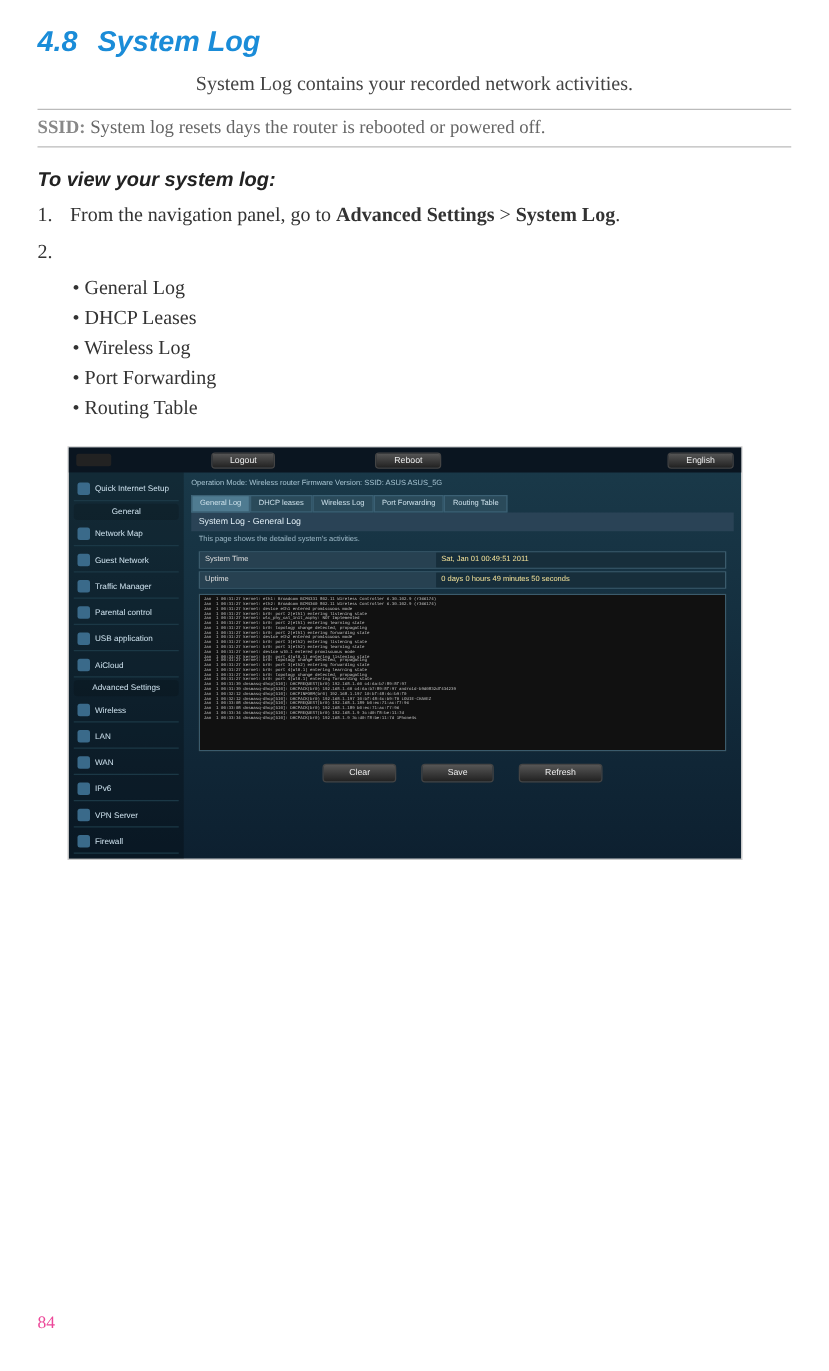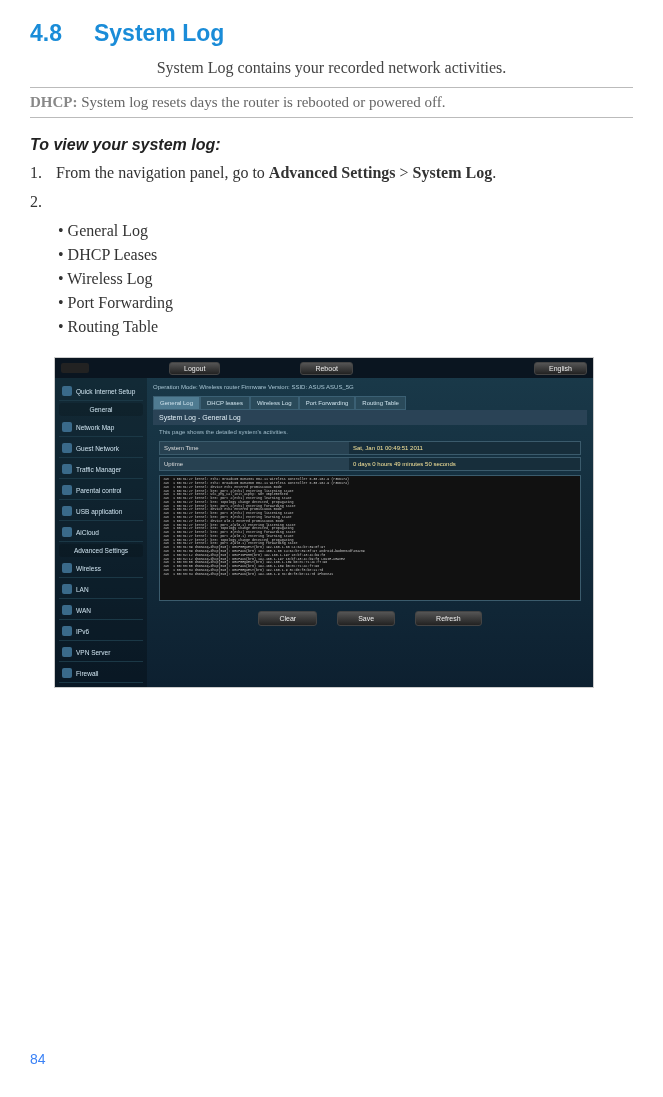--- a/index.html
+++ b/index.html
@@ -5,21 +5,21 @@
   * { box-sizing: border-box; margin: 0; padding: 0; }
   body {
     font-family: Georgia, 'Times New Roman', serif;
     background: #fff;
     width: 663px;
     height: 1097px;
     position: relative;
     color: #333;
     padding: 20px 30px 0 30px;
   }
-  .section-header { display: flex; align-items: baseline; gap: 32px; margin-bottom: 10px; }
+  .section-header { display: flex; align-items: baseline; gap: 16px; margin-bottom: 10px; font-style: italic; }
   .section-num { font-size: 23px; font-weight: bold; color: #1a8cd8; font-family: Arial, sans-serif; }
   .section-title { font-size: 23px; font-weight: bold; color: #1a8cd8; font-family: Arial, sans-serif; }
   .intro { font-size: 16px; color: #444; margin-bottom: 8px; line-height: 1.4; text-align: center; }
   .note-box { border-top: 1px solid #bbb; border-bottom: 1px solid #bbb; padding: 6px 0; margin-bottom: 18px; font-size: 15px; color: #666; }
   .note-label { font-weight: bold; color: #888; }
   .subhead { font-size: 16px; font-weight: bold; color: #222; margin-bottom: 8px; font-family: Arial, sans-serif; font-style: italic;}
   ol.steps { list-style: none; padding-left: 0; }
   ol.steps > li { display: flex; align-items: flex-start; gap: 8px; font-size: 16px; color: #333; margin-bottom: 6px; line-height: 1.4; }
   ol.steps .num { min-width: 18px; }
   ul.tabs-list { list-style: none; padding-left: 28px; margin-top: 6px; }
@@ -55,34 +55,34 @@
   .tab.active { background:#4f7b91; }
   .panel-title { background:#2a4356; padding:4px 6px; font-size:7px; color:#e0eef5; }
   .panel-sub { font-size:6px; color:#9fbac8; padding:4px 6px; }
   .kv-row { display:flex; border:1px solid #3b5b6c; margin:2px 6px; }
   .kv-row .k { width:45%; background:#274151; padding:3px 4px; font-size:6px;}
   .kv-row .v { flex:1; background:#172e3b; padding:3px 4px; font-size:6px; color:#f5e39a;}
   .log-box { margin:4px 6px; border:1px solid #3b5b6c; background:#111; padding:2px 3px; font-family:'Courier New',monospace; font-size:3.3px; line-height:1.15; color:#c8c8c8; white-space:pre; overflow:hidden; height:126px;}
   .btn-row { display:flex; justify-content:center; gap:20px; padding:6px 0 10px 0;}
   .action-btn { background: linear-gradient(#555,#222); color:#eee; border-radius:3px; padding:3px 20px; font-size:7px; border:1px solid #444;}
 
-  .page-num { position:absolute; bottom:30px; left:30px; font-size:14px; color:#3b82f6; font-family: Liberation Sans, sans-serif;}
+  .page-num { position:absolute; bottom:30px; left:30px; font-size:14px; color:#ec4899; font-family: Liberation Serif, serif;}
 </style>
 </head>
 <body>
 
 <div class="section-header">
   <span class="section-num">4.8</span>
   <span class="section-title">System Log</span>
 </div>
 
 <p class="intro">System Log contains your recorded network activities.</p>
 
 <div class="note-box">
-  <span class="note-label">DHCP:</span><span> System log resets days the router is rebooted or powered off.</span>
+  <span class="note-label">SSID:</span><span> System log resets days the router is rebooted or powered off.</span>
 </div>
 
 <p class="subhead">To view your system log:</p>
 
 <ol class="steps">
   <li>
     <span class="num">1.</span>
     <span>
       <span>From the navigation panel, go to </span><span class="bold">Advanced Settings</span><span> &gt; </span><span class="bold">System Log</span><span>.</span>
     </span>

